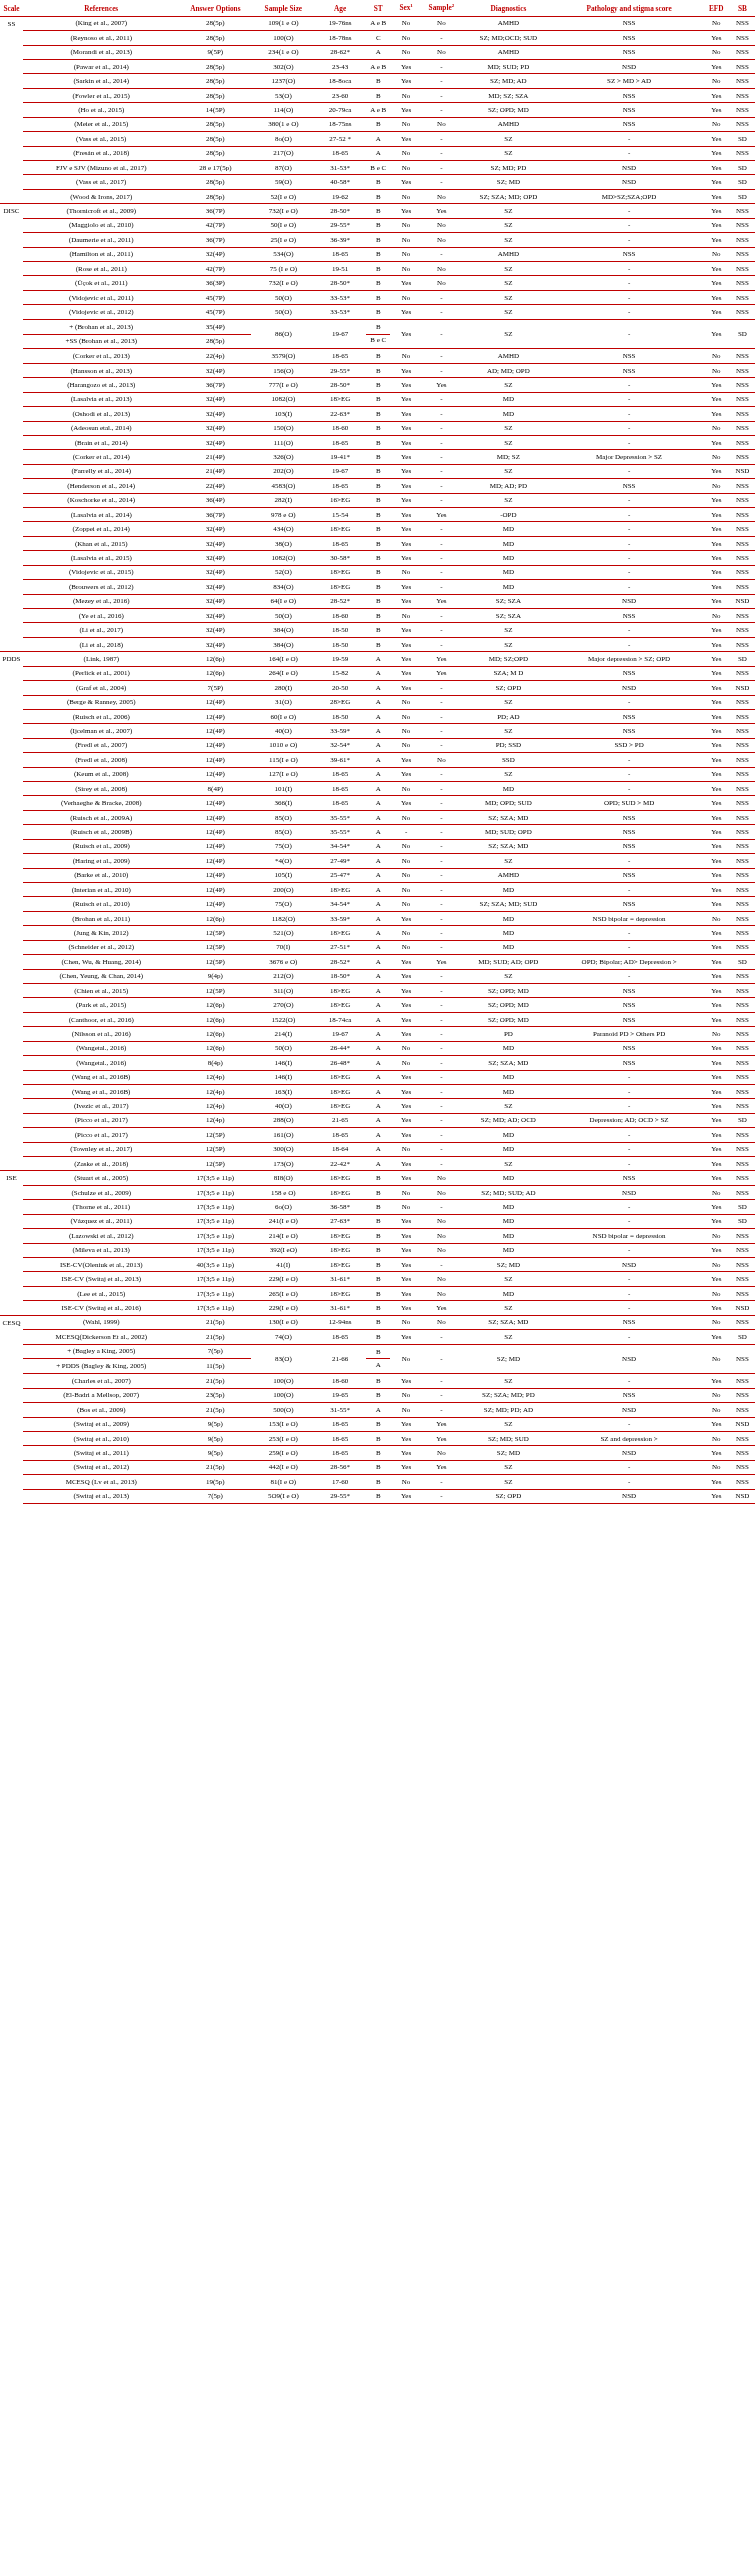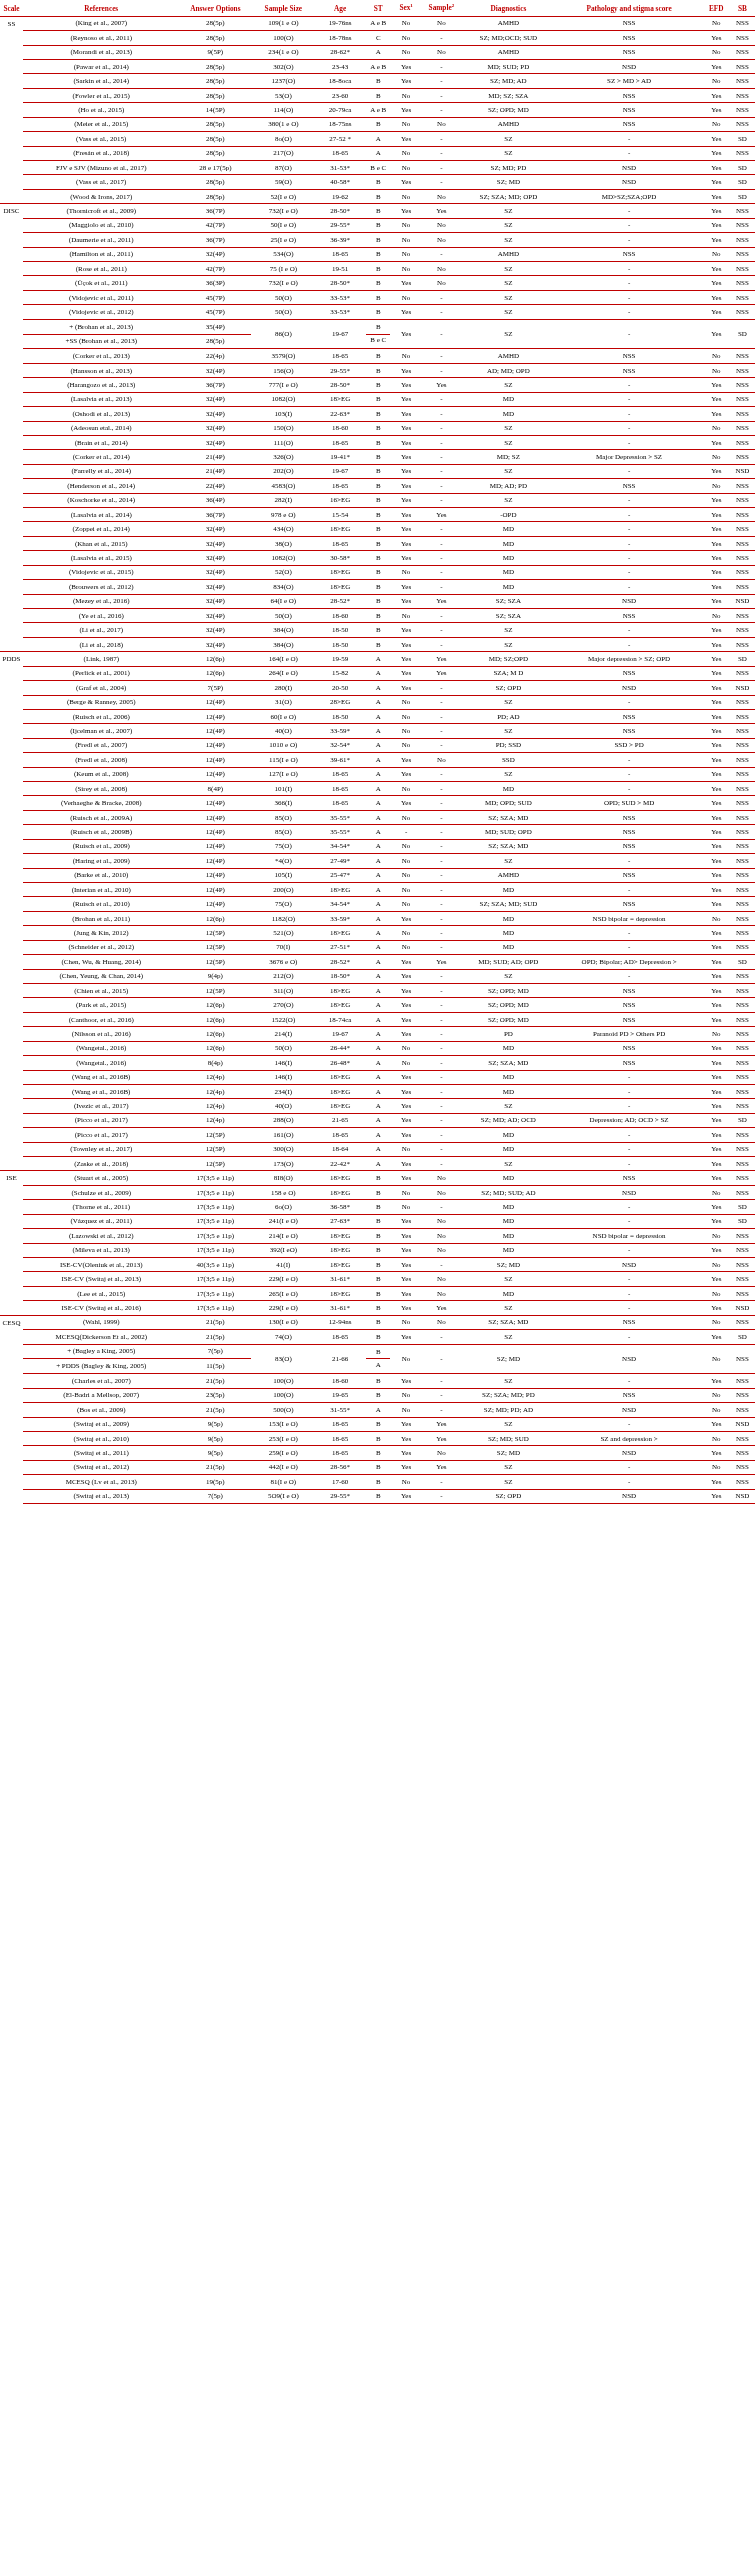--- a/index.html
+++ b/index.html
@@ -1160,21 +1160,21 @@
           <td>-</td>
           <td>MD</td>
           <td>-</td>
           <td>Yes</td>
           <td>NSS</td>
         </tr>
         <tr class="">
           <td class="scale-cell"></td>
           <td>(Wang et al., 2016B)</td>
           <td>12(4p)</td>
-          <td>234(I)</td>
+          <td>163(I)</td>
           <td>18&gt;EG</td>
           <td>A</td>
           <td>Yes</td>
           <td>-</td>
           <td>MD</td>
           <td>-</td>
           <td>Yes</td>
           <td>NSS</td>
         </tr>
         <tr class="">

